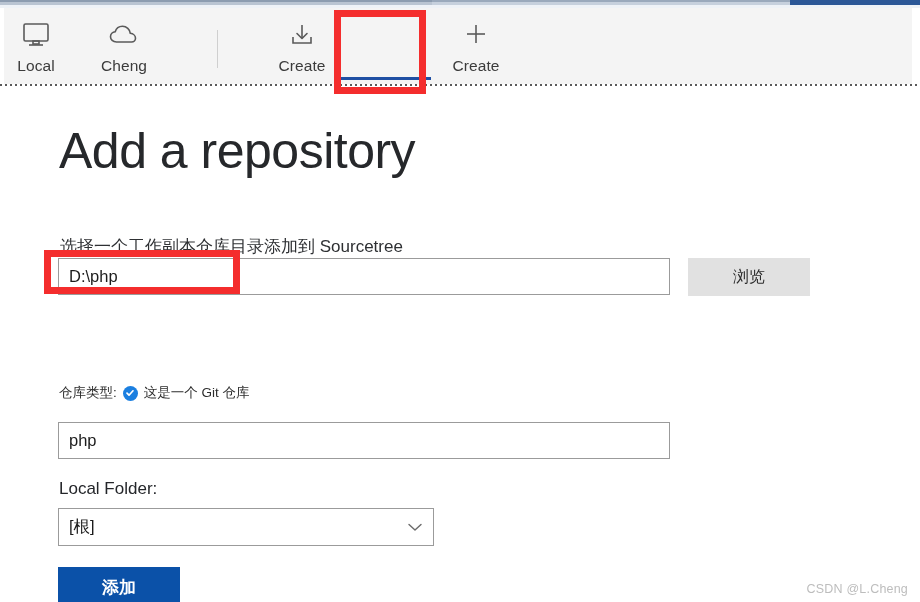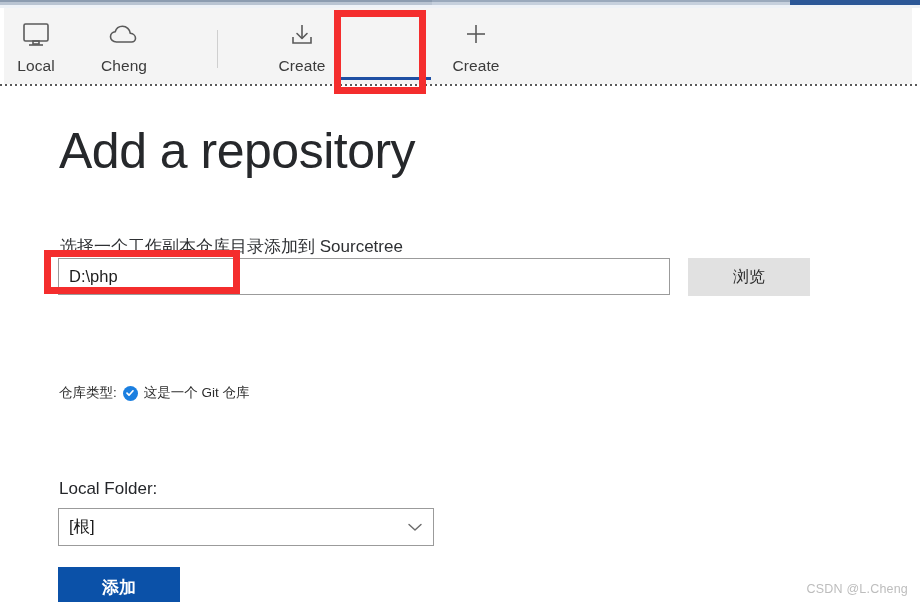--- a/index.html
+++ b/index.html
@@ -315,20 +315,21 @@
   <div id="repo-type-row">
     <span>仓库类型:</span>
     <span id="repo-type-badge">
       <svg width="10" height="10" viewBox="0 0 10 10">
         <polyline points="2,5.2 4,7.2 8,2.8" fill="none" stroke="#ffffff" stroke-width="1.7" stroke-linecap="round" stroke-linejoin="round"></polyline>
       </svg>
     </span>
     <span>这是一个 Git 仓库</span>
   </div>
 
+  <input id="name-input" type="text" value="php" style="">
 
   <div id="local-folder-label">Local Folder:</div>
 
   <div id="local-folder-select">
     <span id="local-folder-value">[根]</span>
     <span>
       <svg width="16" height="10" viewBox="0 0 16 10">
         <polyline points="2,2.5 8,8 14,2.5" fill="none" stroke="#6a6a6a" stroke-width="1.4" stroke-linecap="round" stroke-linejoin="round"></polyline>
       </svg>
     </span>

